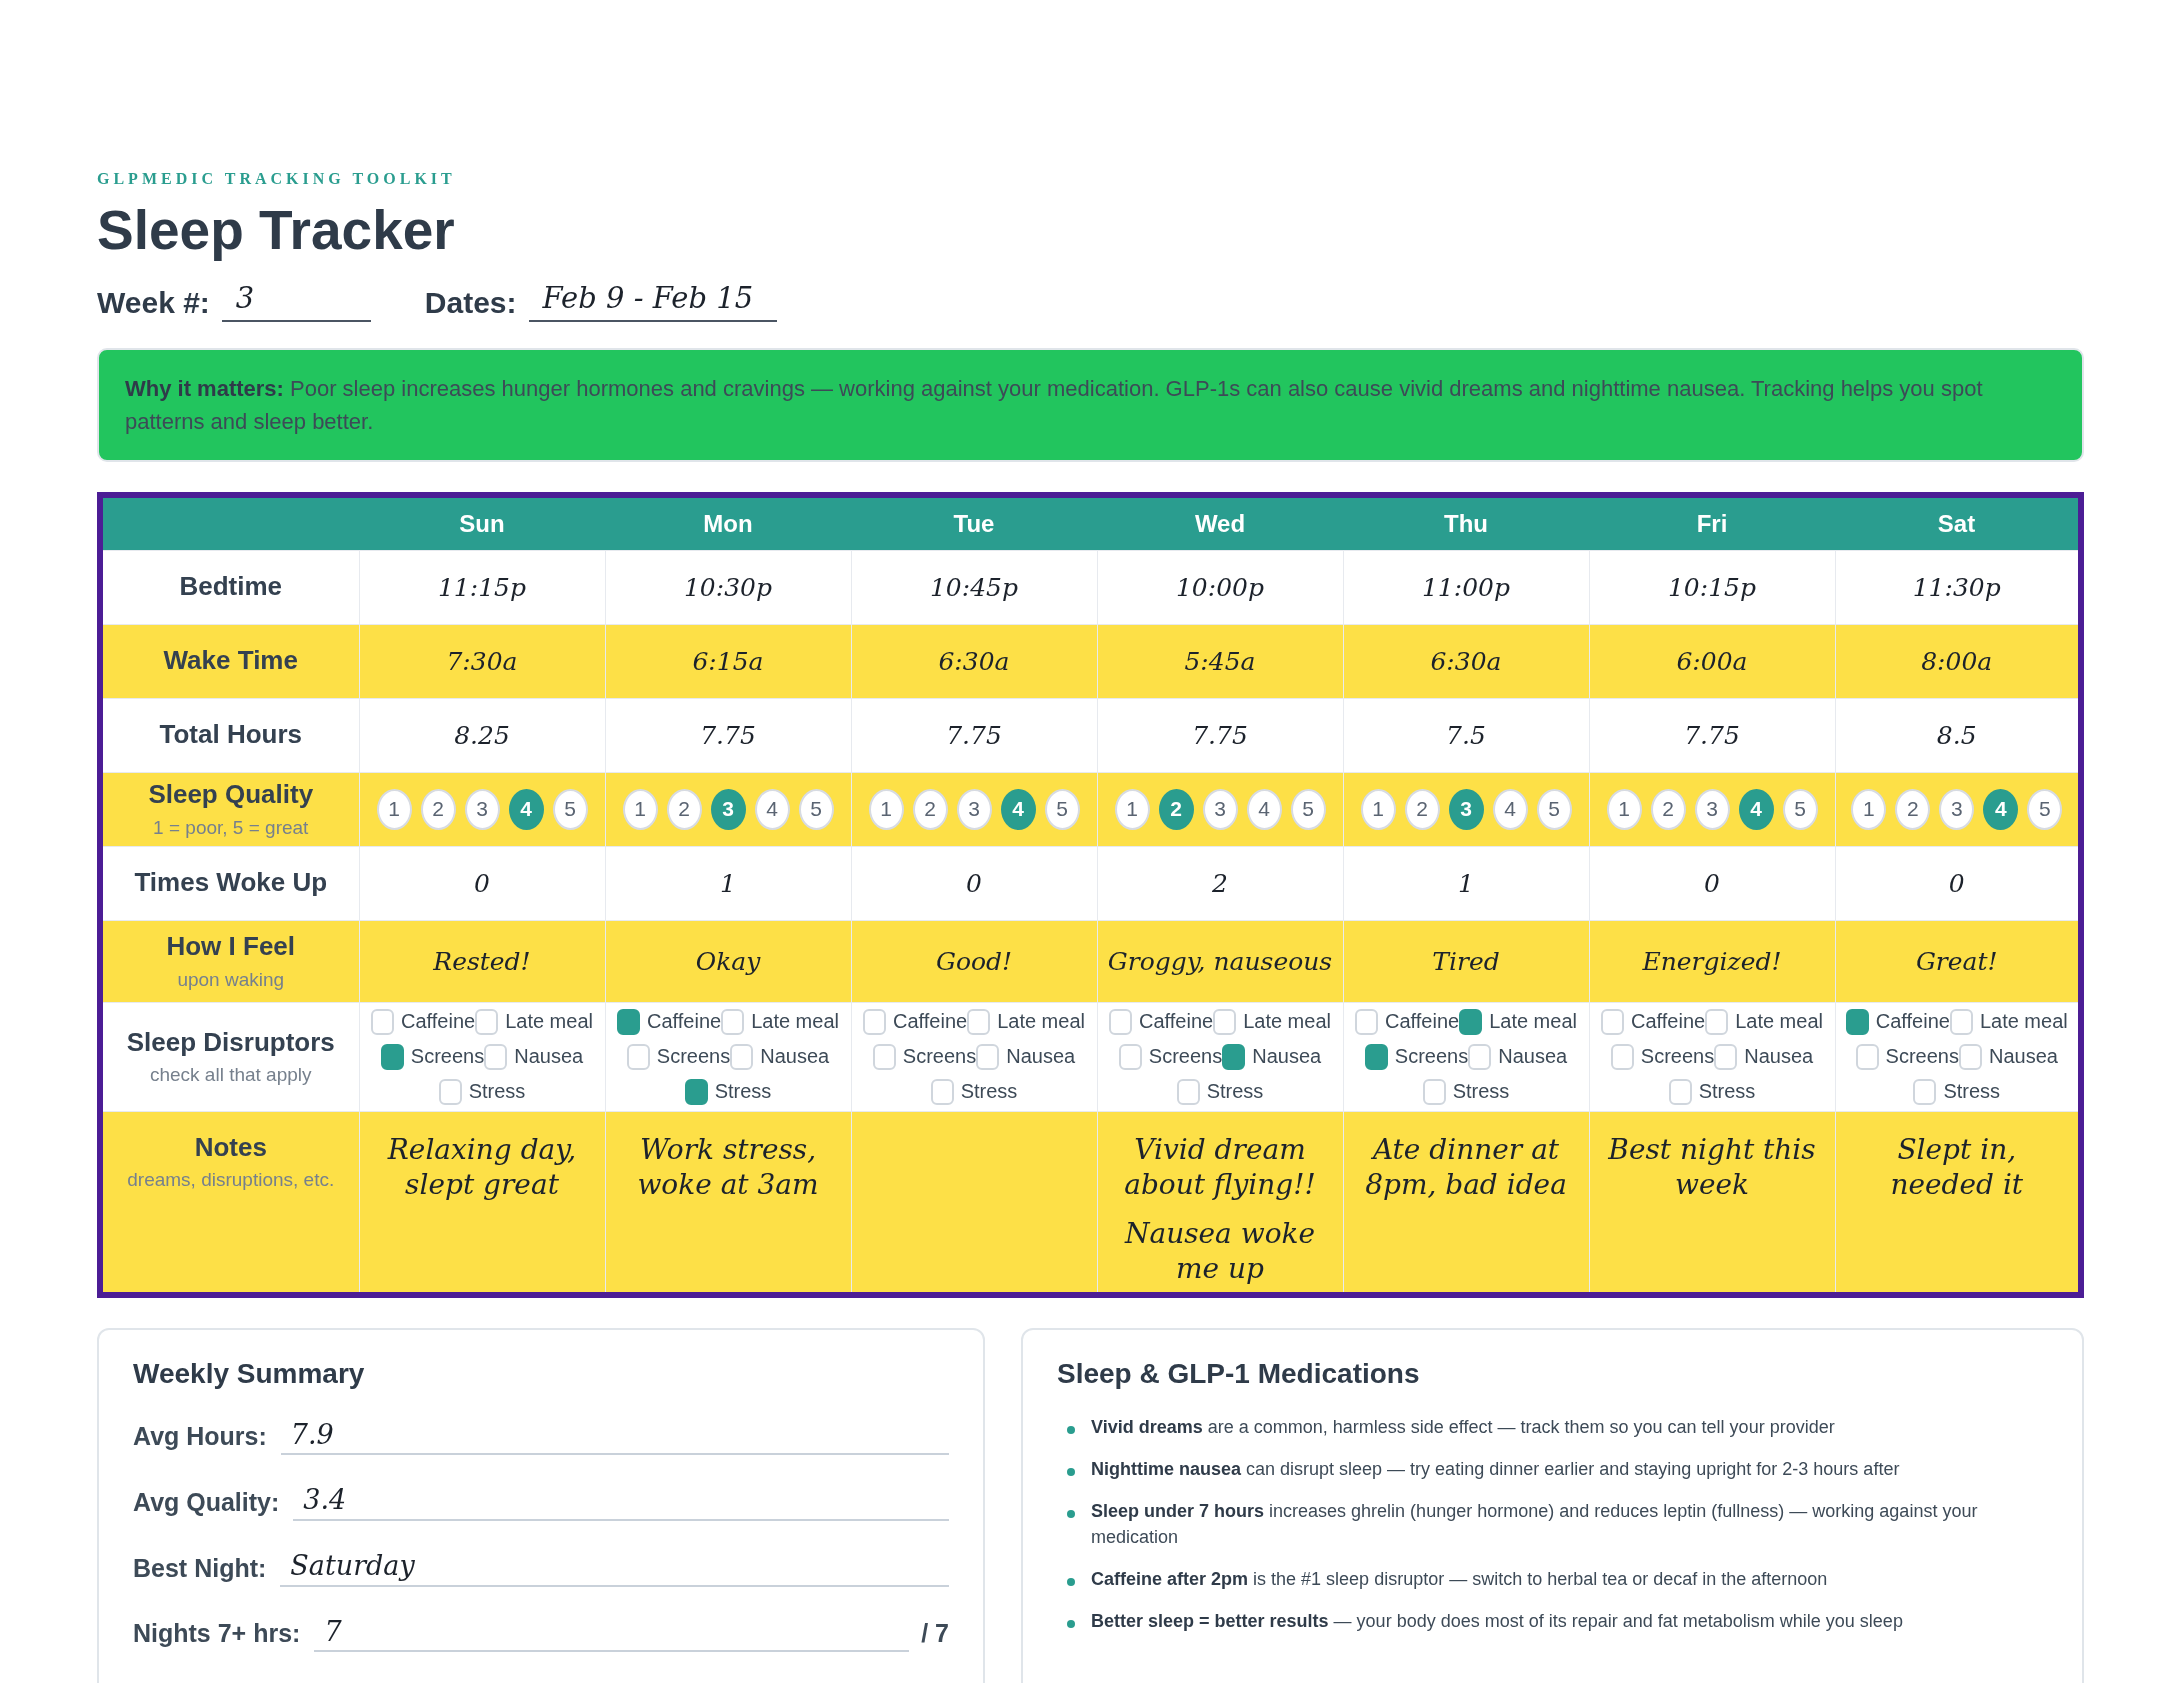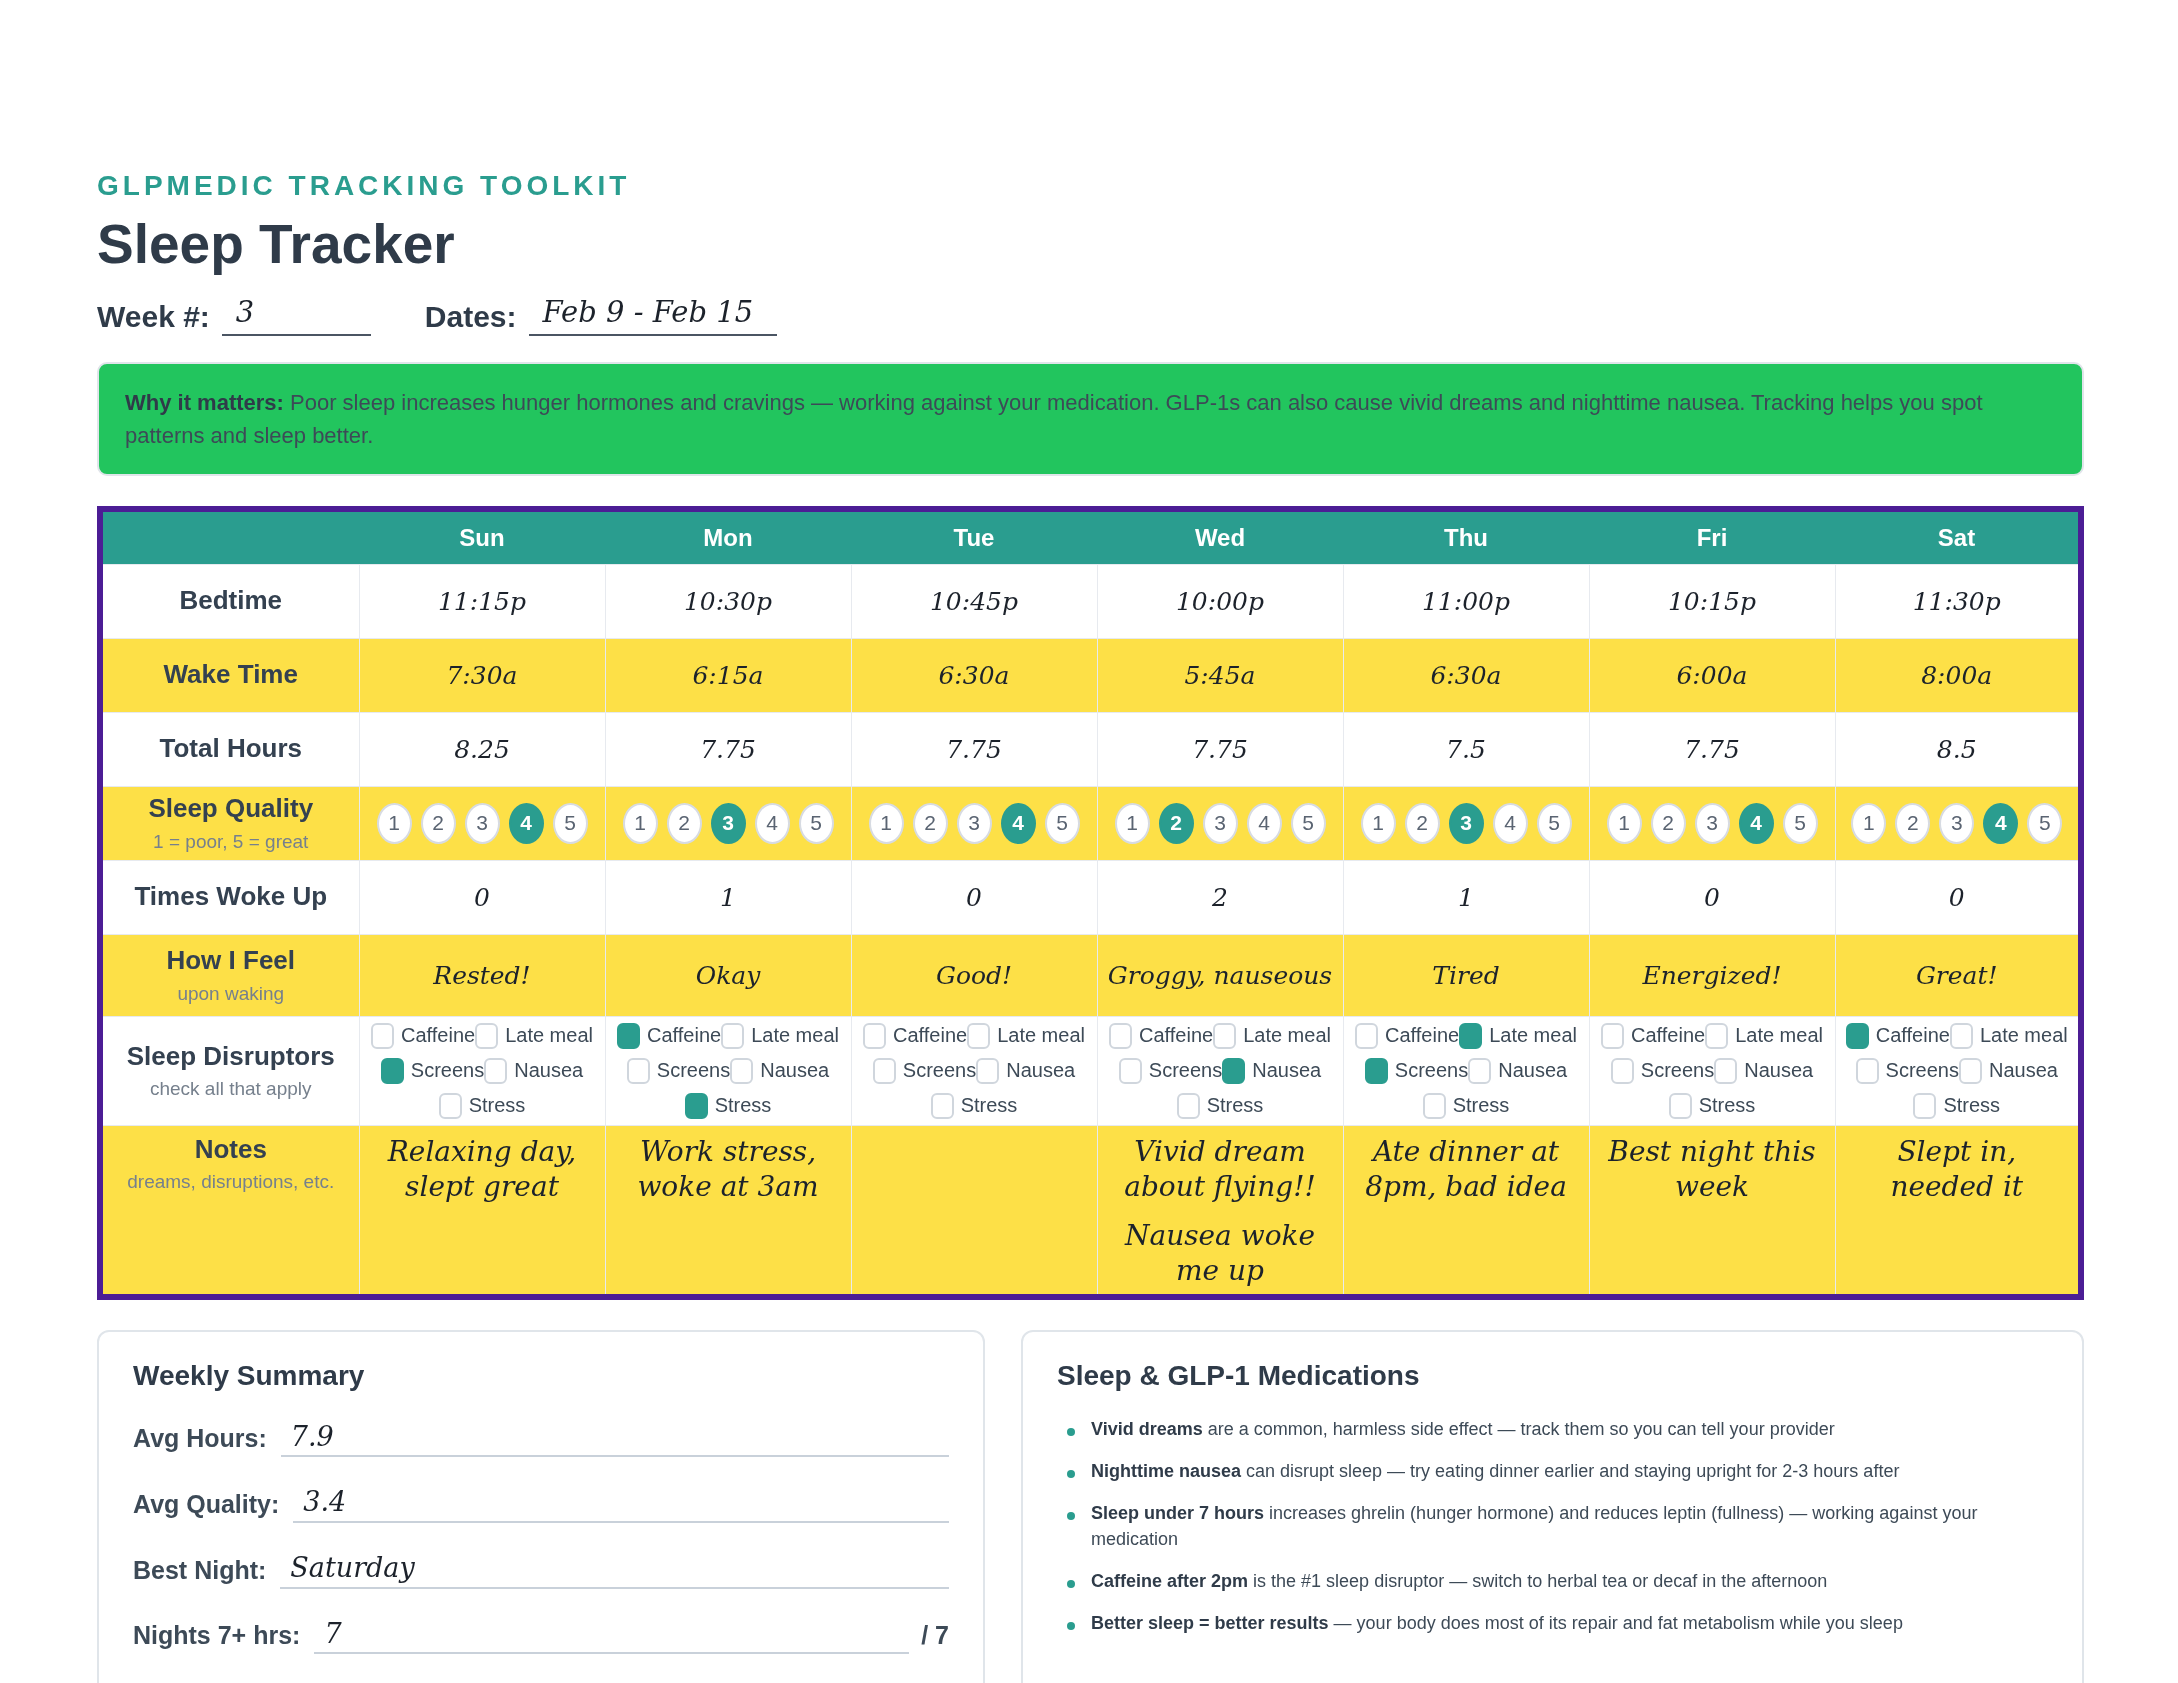--- a/index.html
+++ b/index.html
@@ -7,22 +7,22 @@
   body {
     width: 2178px; height: 1683px;
     font-family: "Liberation Sans", sans-serif;
     color: #3d4a57;
     position: relative;
   }
   .page { padding: 170px 94px 0 97px; }
 
   
   .eyebrow {
-    color: #2a9d8f; font-size: 28px; font-weight: 700;
-    letter-spacing: 4px; text-transform: uppercase;
+    color: #2a9d8f; font-size: 16px; font-weight: 700;
+    letter-spacing: 4px; text-transform: uppercase; font-family: Liberation Serif, serif;
   }
   .title {
     margin-top: 10px; font-size: 55px; font-weight: 700; color: #2f3b49;
   }
   .meta { margin-top: 24px; display: flex; align-items: flex-end; }
   .meta .mlabel { font-size: 30px; font-weight: 700; color: #2f3b49; padding-bottom: 2px; }
   .meta .mline {
     border-bottom: 2.5px solid #4b5563; margin-left: 12px;
     display: flex; align-items: flex-end; padding: 0 10px 3px 14px;
   }
@@ -60,21 +60,21 @@
   tr.alt td { background: #fde047; }
   td.labelcell { text-align: left; padding-left: 24px; }
   .row-label { font-size: 26px; font-weight: 700; color: #344150; line-height: 1.2; }
   .row-sub { font-size: 19px; color: #76808d; margin-top: 6px; font-weight: 400; }
   td .hand { font-size: 25px; white-space: nowrap; }
 
   tr.row-bedtime td, tr.row-wake td, tr.row-hours td,
   tr.row-quality td, tr.row-woke td { height: 74px; }
   tr.row-feel td { height: 82px; }
   tr.row-disruptors td { height: 109px; }
-  tr.row-notes td { height: 121px; vertical-align: top; padding-top: 8px; margin-top: 11px; }
+  tr.row-notes td { height: 121px; vertical-align: top; padding-top: 20px; margin-top: 11px; }
 
   
   .scale { display: flex; justify-content: center; gap: 9px; }
   .qc {
     width: 35px; height: 41px; border-radius: 50%;
     border: 2px solid #d7dbe2; background: #fff; color: #5a6472;
     font-size: 21px; display: flex; align-items: center; justify-content: center;
   }
   .qc.sel { background: #2a9d8f; border-color: #2a9d8f; color: #fff; font-weight: 700; }
 

